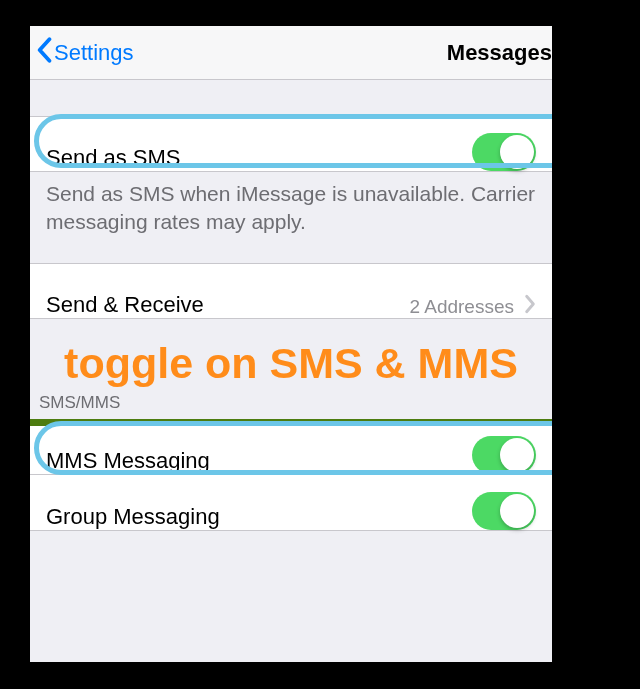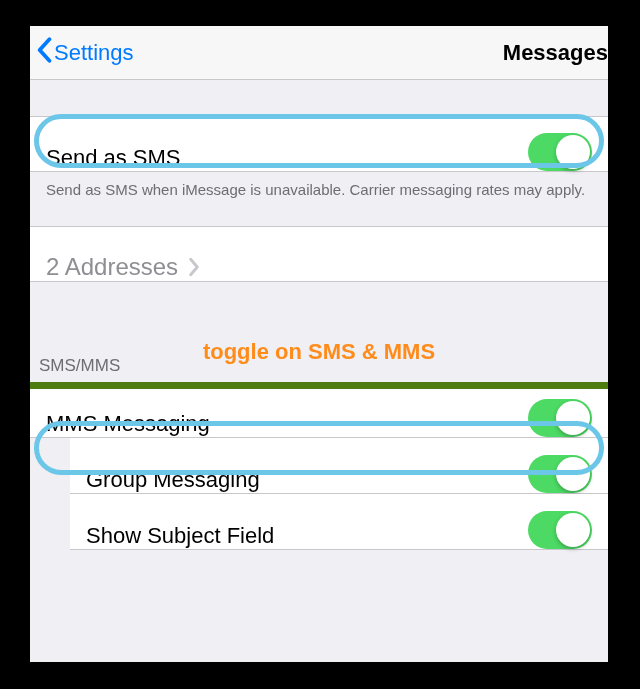--- a/index.html
+++ b/index.html
@@ -12,21 +12,21 @@
       font-family: -apple-system, "Helvetica Neue", Helvetica, Arial, sans-serif;
       background: #000;
       width: 640px;
       height: 689px;
       overflow: hidden;
     }
     .frame {
       position: absolute;
       left: 30px;
       top: 26px;
-      width: 578px;
+      width: 522px;
       height: 636px;
       background: #efeff4;
       overflow: hidden;
     }
     
     .navbar {
       height: 54px;
       background: #f7f7f8;
       border-bottom: 1px solid #c8c7cc;
       position: relative;
@@ -63,38 +63,37 @@
       border-top: 1px solid #c8c7cc;
       border-bottom: 1px solid #c8c7cc;
       display: flex;
       align-items: flex-end;
       padding: 0 16px;
       height: 56px;
       position: relative;
     }
     .row + .row {
       border-top: none;
-      margin-left: 40px;
     }
     .row .label {
       font-size: 22px;
       color: #000;
       flex: 1;
     }
     .row .value {
-      font-size: 24px;
+      font-size: 19px;
       color: #8e8e93;
       margin-right: 10px;
     }
     .chevron-right {
       color: #c7c7cc;
     }
     .footer-text {
       padding: 8px 16px 0 16px;
-      font-size: 15px;
+      font-size: 21px;
       color: #6d6d72;
       line-height: 1.35;
     }
     .header-text {
       padding: 0 16px 6px 9px;
       font-size: 17px;
       color: #6d6d72;
     }
     
     .toggle {
@@ -135,21 +134,21 @@
       width: 570px;
       height: 54px;
     }
     
     .annotation {
       position: absolute;
       left: 0;
       right: 0;
       top: 313px;
       text-align: center;
-      font-size: 22px;
+      font-size: 43px;
       font-weight: 700;
       color: #ff8c1a;
       z-index: 11;
       pointer-events: none;
     }
     
     .row-group .row:first-child {
       border-top: 1px solid #c8c7cc;
     }
     .row-group .row {
@@ -183,20 +182,21 @@
     <div class="label">Send as SMS</div>
     <div class="toggle">
         <div class="knob"></div>
       </div>
   </div>
   <div class="footer-text">Send as SMS when iMessage is unavailable. Carrier messaging rates may apply.</div>
 
   <div style="height:26px"></div>
 
   <div class="row">
+    <div class="label">Send &amp; Receive</div>
     <div class="value">2 Addresses</div>
     <span class="chevron-right">
       <svg width="12" height="20" viewBox="0 0 10 18">
           <path d="M2 2 L8 9 L2 16" stroke="#c7c7cc" stroke-width="2.6" fill="none" stroke-linecap="round" stroke-linejoin="round"></path>
         </svg>
     </span>
   </div>
 
   <div style="height:74px"></div>
 
@@ -208,25 +208,19 @@
       <div class="toggle">
           <div class="knob"></div>
         </div>
     </div>
     <div class="row">
       <div class="label">Group Messaging</div>
       <div class="toggle">
           <div class="knob"></div>
         </div>
     </div>
-    <div class="row">
-      <div class="label">Show Subject Field</div>
-      <div class="toggle">
-          <div class="knob"></div>
-        </div>
-    </div>
   </div>
 
   <div class="highlight hl1"></div>
   <div class="highlight hl2"></div>
   <div class="annotation">toggle on SMS &amp; MMS</div>
 
 </div>
 
 </body></html>

